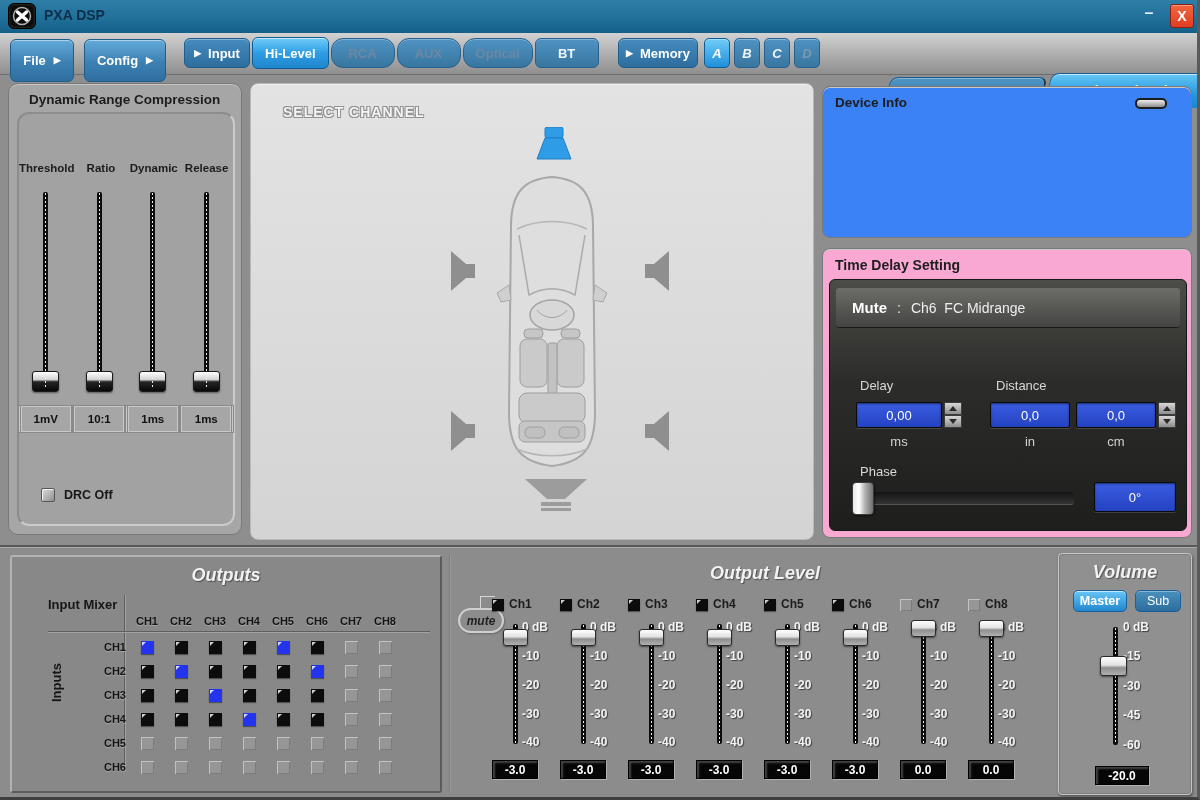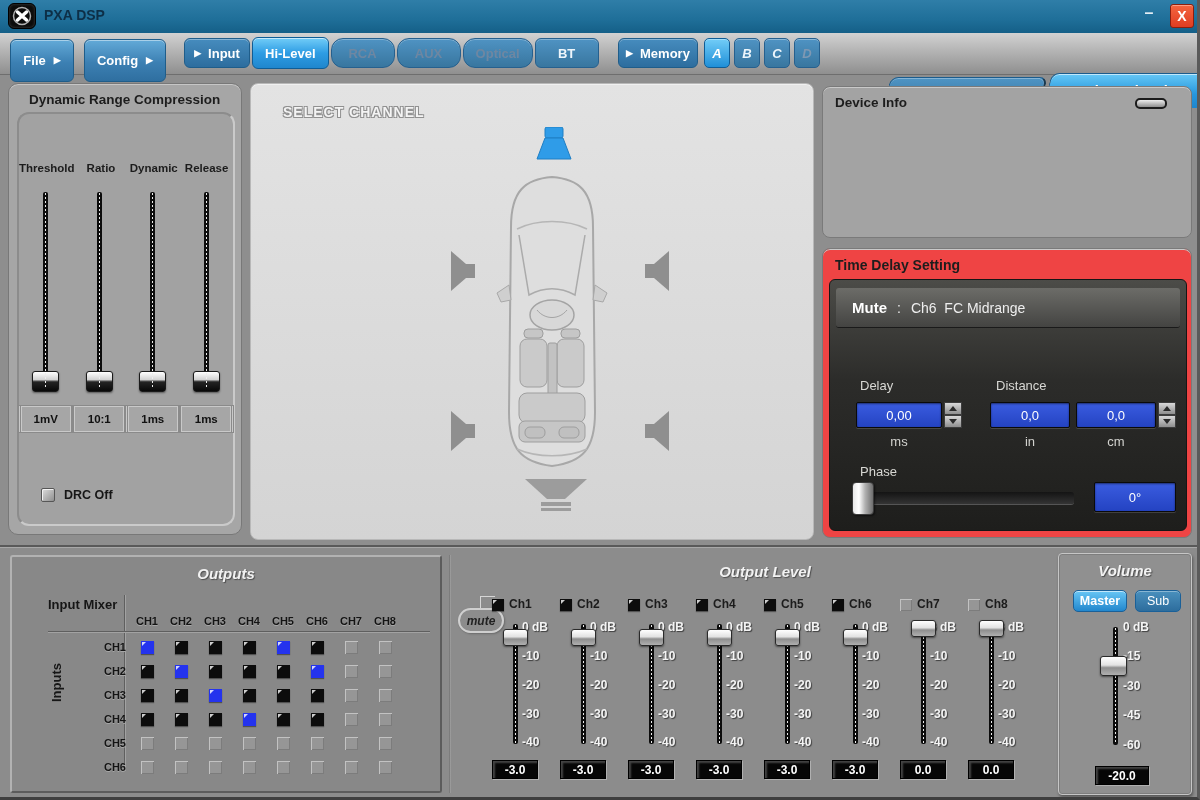--- a/index.html
+++ b/index.html
@@ -53,21 +53,21 @@
     border-radius:8px 8px 0 0;border:1px solid #1c5c8c;border-bottom:none;}
   .ptab.inactive .ptab-bg{background:linear-gradient(180deg,#4f94c4 0%,#34749f 100%);box-shadow:inset 0 1px 0 rgba(255,255,255,.3);border-right:2px solid #19394f;}
   .ptab.active .ptab-bg{background:linear-gradient(180deg,#66c8f6 0%,#2696dd 60%,#1f86cd 100%);box-shadow:inset 0 1px 0 rgba(255,255,255,.6);}
   .ptab-label{position:absolute;inset:0;display:flex;align-items:center;justify-content:center;
     font-size:15px;font-weight:bold;font-style:italic;}
   .ptab.inactive .ptab-label{color:#173a5e;text-shadow:0 1px 0 rgba(255,255,255,.25);}
   .ptab.active .ptab-label{color:#fff;text-shadow:1px 1px 1px #1a6292;}
 
   
   .panel-hdr{font-size:13.5px;font-weight:bold;color:#1d1d1d;}
-  .emboss-title{font-size:15px;font-weight:bold;font-style:italic;color:#f2f2f2;text-shadow:1px 1px 1px #4f4f4f;}
+  .emboss-title{font-size:18px;font-weight:bold;font-style:italic;color:#f2f2f2;text-shadow:1px 1px 1px #4f4f4f;}
 
   
   #drc{position:absolute;left:8px;top:83px;width:234px;height:452px;background:#a6a6a6;
     border:1px solid #787878;border-radius:10px;box-shadow:inset 0 1px 0 #c6c6c6;}
   #drc .panel-hdr{position:absolute;left:20px;top:8px;}
   .drc-inner{position:absolute;left:8px;top:28px;width:218px;height:414px;border-radius:12px;
     border:2px solid;border-color:#8c8c8c #cacaca #cacaca #8c8c8c;background:#a2a2a2;}
   .drc-labels{position:absolute;left:0;top:48px;width:100%;display:flex;}
   .drc-labels span{flex:1;text-align:center;font-size:11.5px;font-weight:bold;color:#1c1c1c;}
   .drc-sliders{position:absolute;left:0;top:76px;width:100%;height:212px;display:flex;}
@@ -89,33 +89,33 @@
   #drc-off span{font-size:12.5px;font-weight:bold;color:#161616;}
 
   
   #selch{position:absolute;left:250px;top:83px;width:564px;height:457px;border-radius:8px;
     background:linear-gradient(180deg,#e3e3e3 0%,#d4d4d4 100%);border:1px solid #b8b8b8;box-shadow:inset 0 1px 0 #f0f0f0;}
   #selch-title{position:absolute;left:32px;top:20px;font-size:14px;font-weight:bold;letter-spacing:1px;color:#f4f4f4;
     text-shadow:-1px -1px 0 #909090,1px -1px 0 #909090,-1px 1px 0 #909090,1px 1px 0 #909090;}
   .spk{position:absolute;}
 
   
-  #devinfo{position:absolute;left:822px;top:86px;width:370px;height:152px;background:#a3a3a3;
+  #devinfo{position:absolute;left:822px;top:86px;width:370px;height:152px;background:#3b82f6;
     border:1px solid #7a7a7a;border-radius:8px;box-shadow:inset 0 1px 0 #c9c9c9;}
   #devinfo .panel-hdr{position:absolute;left:12px;top:8px;}
   .hdr-pill{position:absolute;right:24px;top:11px;width:32px;height:11px;border:2px solid #1c1c1c;border-radius:5px;
     background:linear-gradient(180deg,#ededed 0%,#8f8f8f 100%);}
   .screen{position:absolute;left:8px;top:28px;width:354px;height:114px;border-radius:5px;border:2px solid #101010;
     background:linear-gradient(150deg,#3c5ce4 0%,#2a4ace 55%,#2342bc 100%);
     box-shadow:inset 0 3px 8px rgba(0,0,0,.35),0 1px 0 #c6c6c6;}
   .screen .l1{position:absolute;left:22px;top:20px;font-size:17px;color:#e9eff9;}
   .screen .l2{position:absolute;left:22px;top:70px;font-size:17px;color:#e9eff9;}
 
   
-  #tdelay{position:absolute;left:822px;top:248px;width:370px;height:290px;background:#ef4444;
+  #tdelay{position:absolute;left:822px;top:248px;width:370px;height:290px;background:#f9a8d4;
     border:1px solid #7a7a7a;border-radius:8px;box-shadow:inset 0 1px 0 #c9c9c9;}
   #tdelay .panel-hdr{position:absolute;left:12px;top:8px;font-size:14px;}
   .td-inner{position:absolute;left:6px;top:30px;width:358px;height:252px;border-radius:6px;border:1px solid #161616;
     background:linear-gradient(180deg,#4c4c48 0%,#2c2c2a 40%,#1e1e1c 100%);}
   .mute-row{position:absolute;left:6px;top:8px;width:344px;height:40px;border-radius:3px;
     background:linear-gradient(180deg,#6c6c68 0%,#444442 100%);border-bottom:1px solid #1a1a1a;
     display:flex;align-items:center;padding-left:16px;}
   .mute-row .mlab{font-size:15px;font-weight:bold;color:#fff;white-space:pre;}
   .mute-row .msep{font-size:14px;color:#e8e8e8;margin:0 10px;}
   .mute-row .mch{font-size:14px;color:#eeeeee;white-space:pre;}

